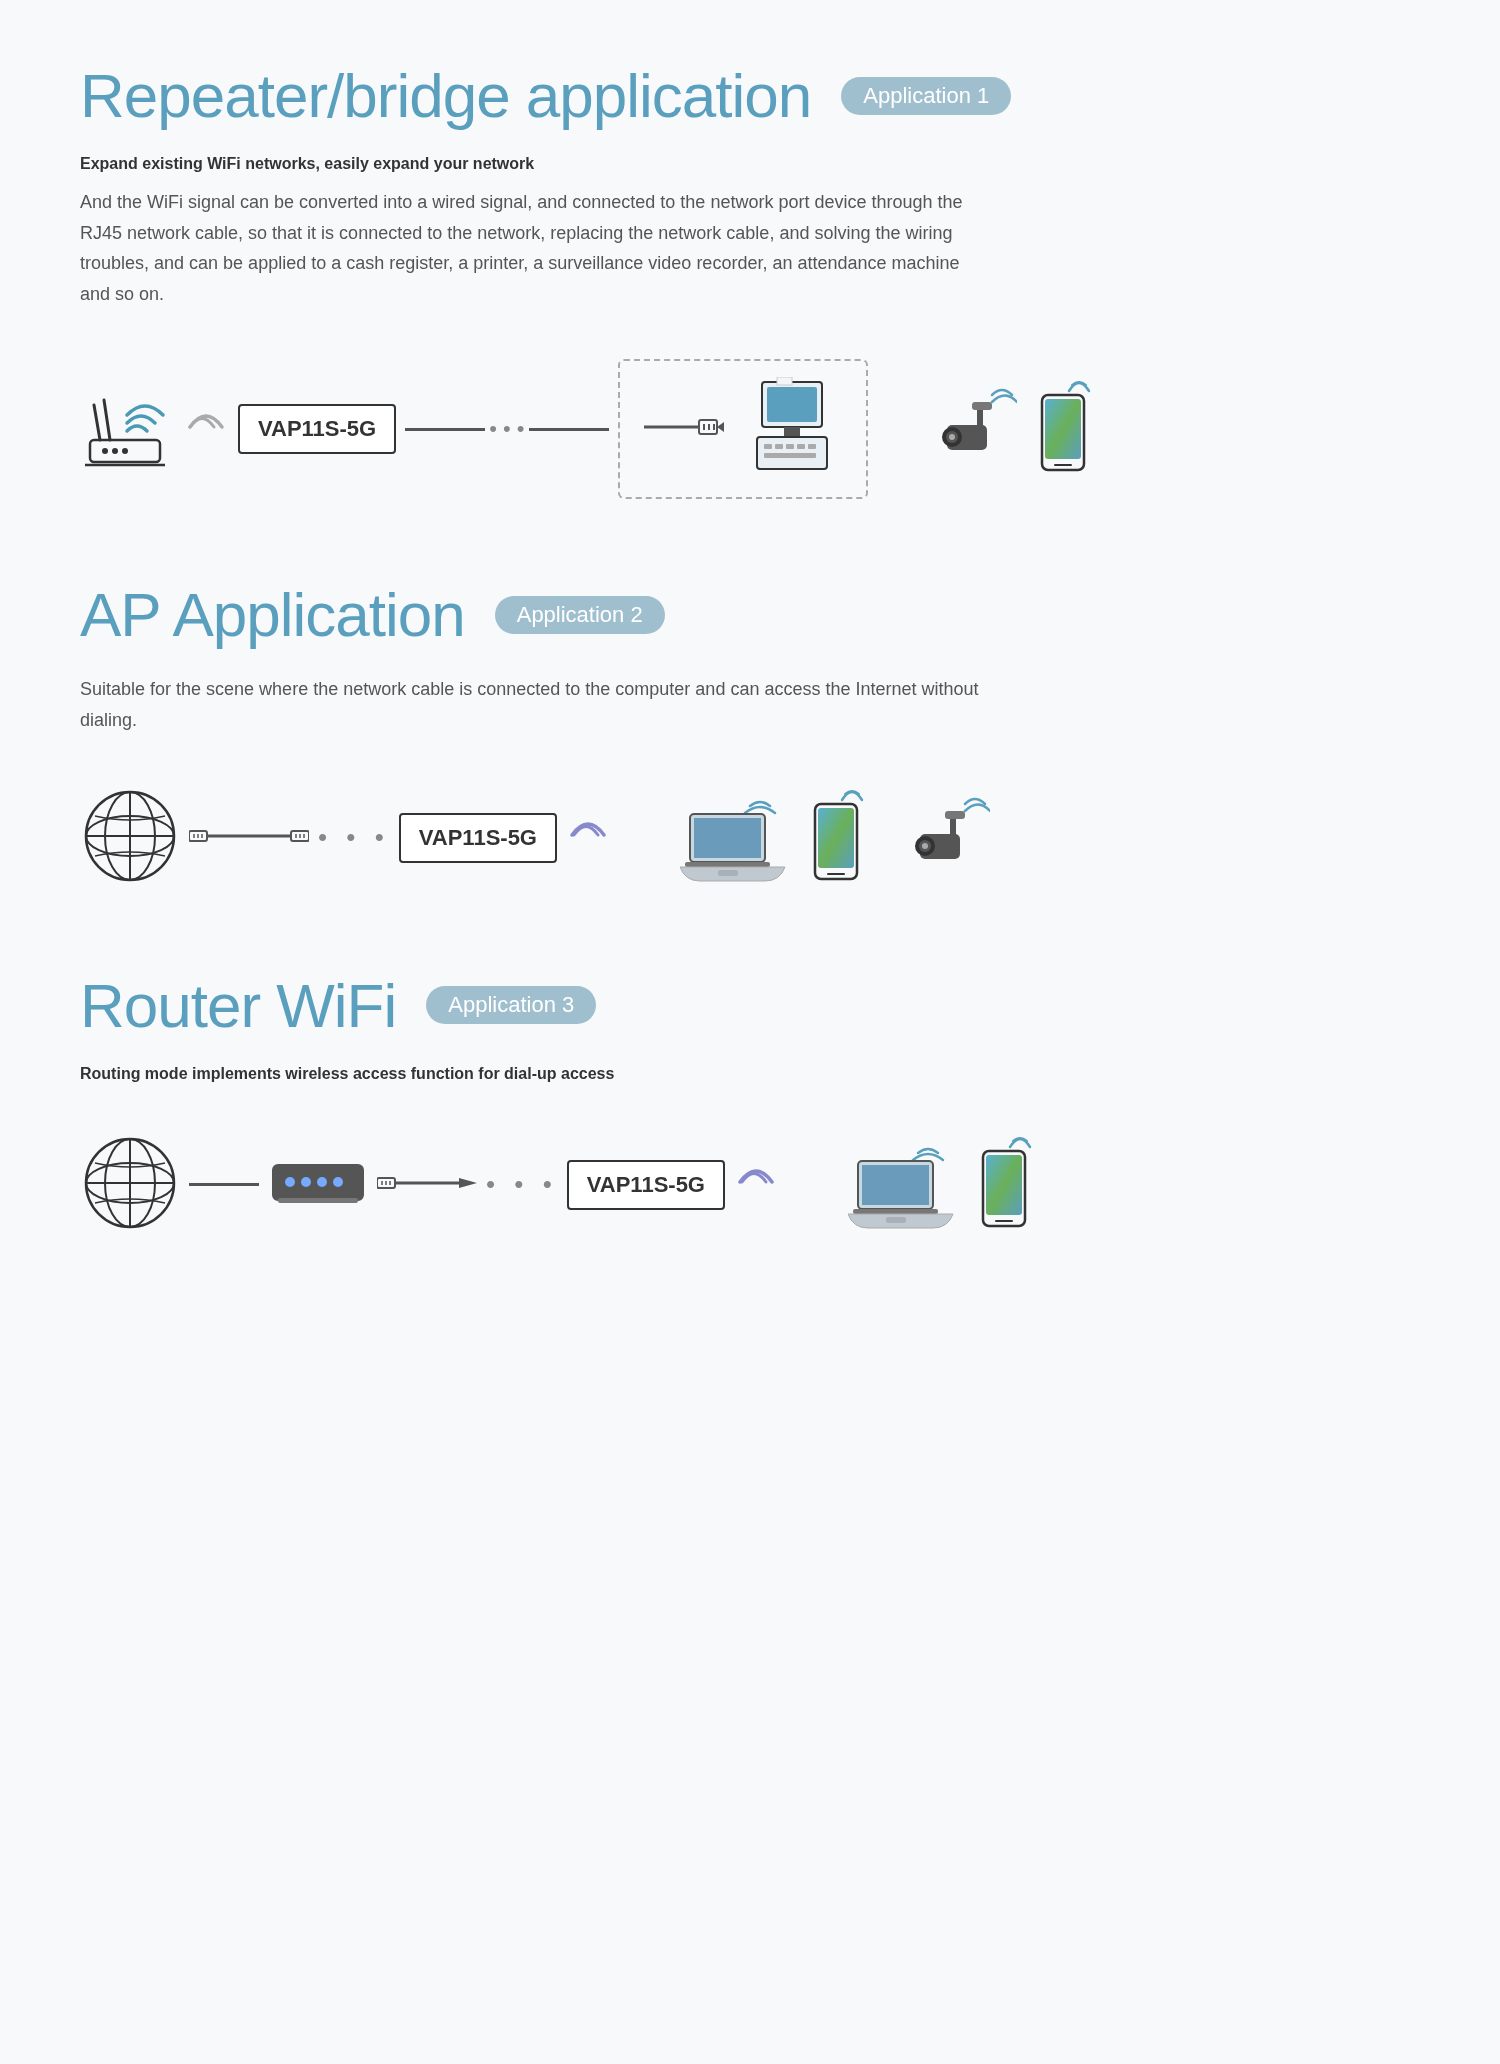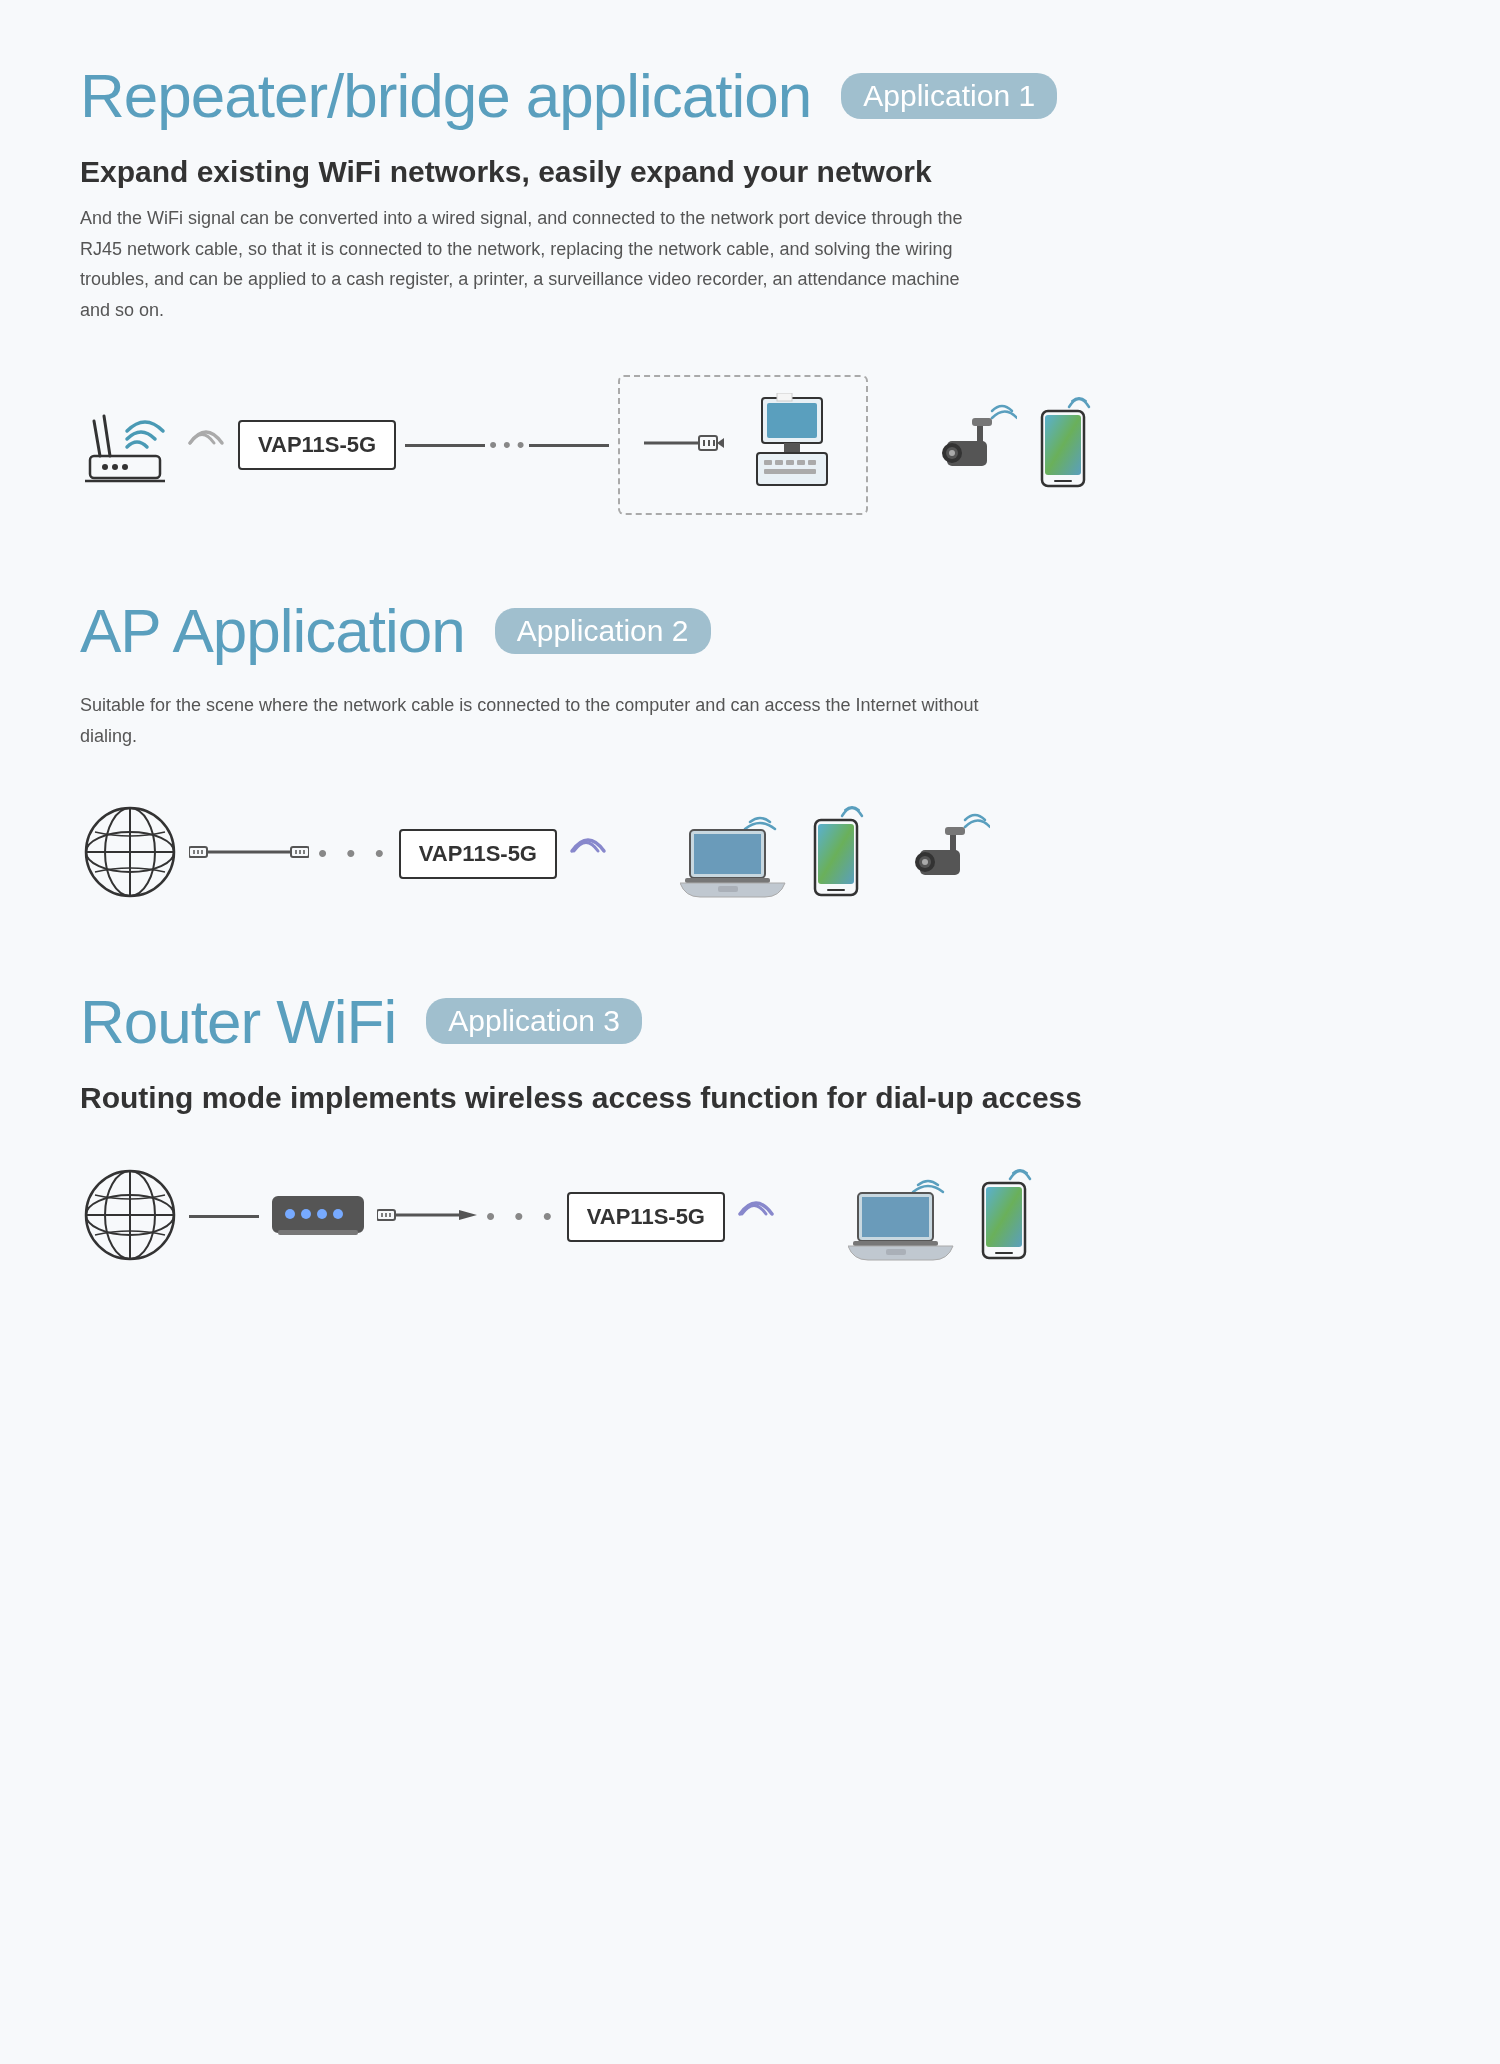--- a/index.html
+++ b/index.html
@@ -28,27 +28,27 @@
       font-weight: 300;
       color: #5a9fbe;
       letter-spacing: -1px;
     }
 
     .app-badge {
       background: #a0bfce;
       color: #fff;
       border-radius: 20px;
       padding: 6px 22px;
-      font-size: 30px;
+      font-size: 22px;
       font-weight: 400;
       white-space: nowrap;
     }
 
     .section-subtitle {
-      font-size: 30px;
+      font-size: 16px;
       font-weight: 700;
       color: #333;
       margin-bottom: 14px;
     }
 
     .section-body {
       font-size: 18px;
       color: #555;
       line-height: 1.7;
       max-width: 900px;

